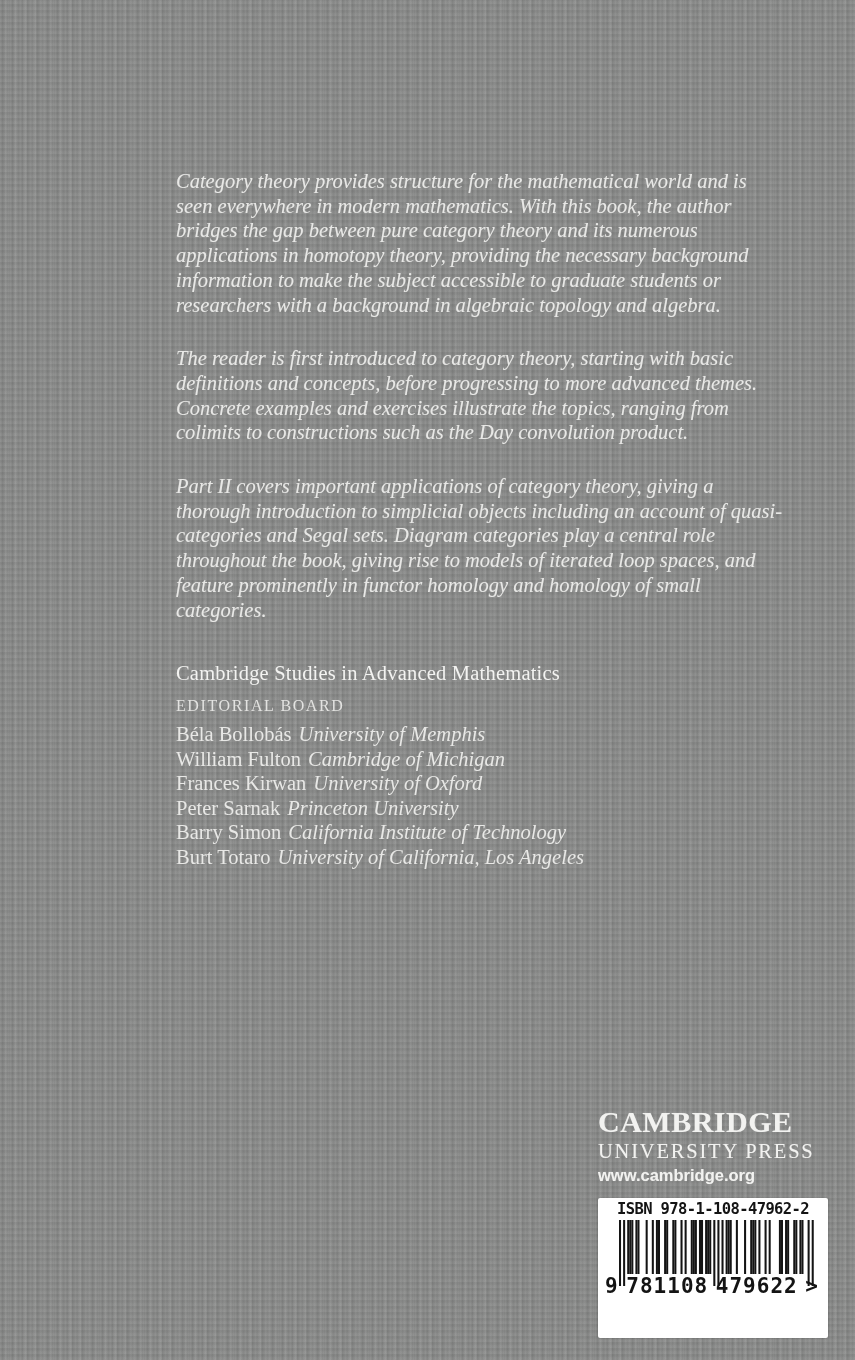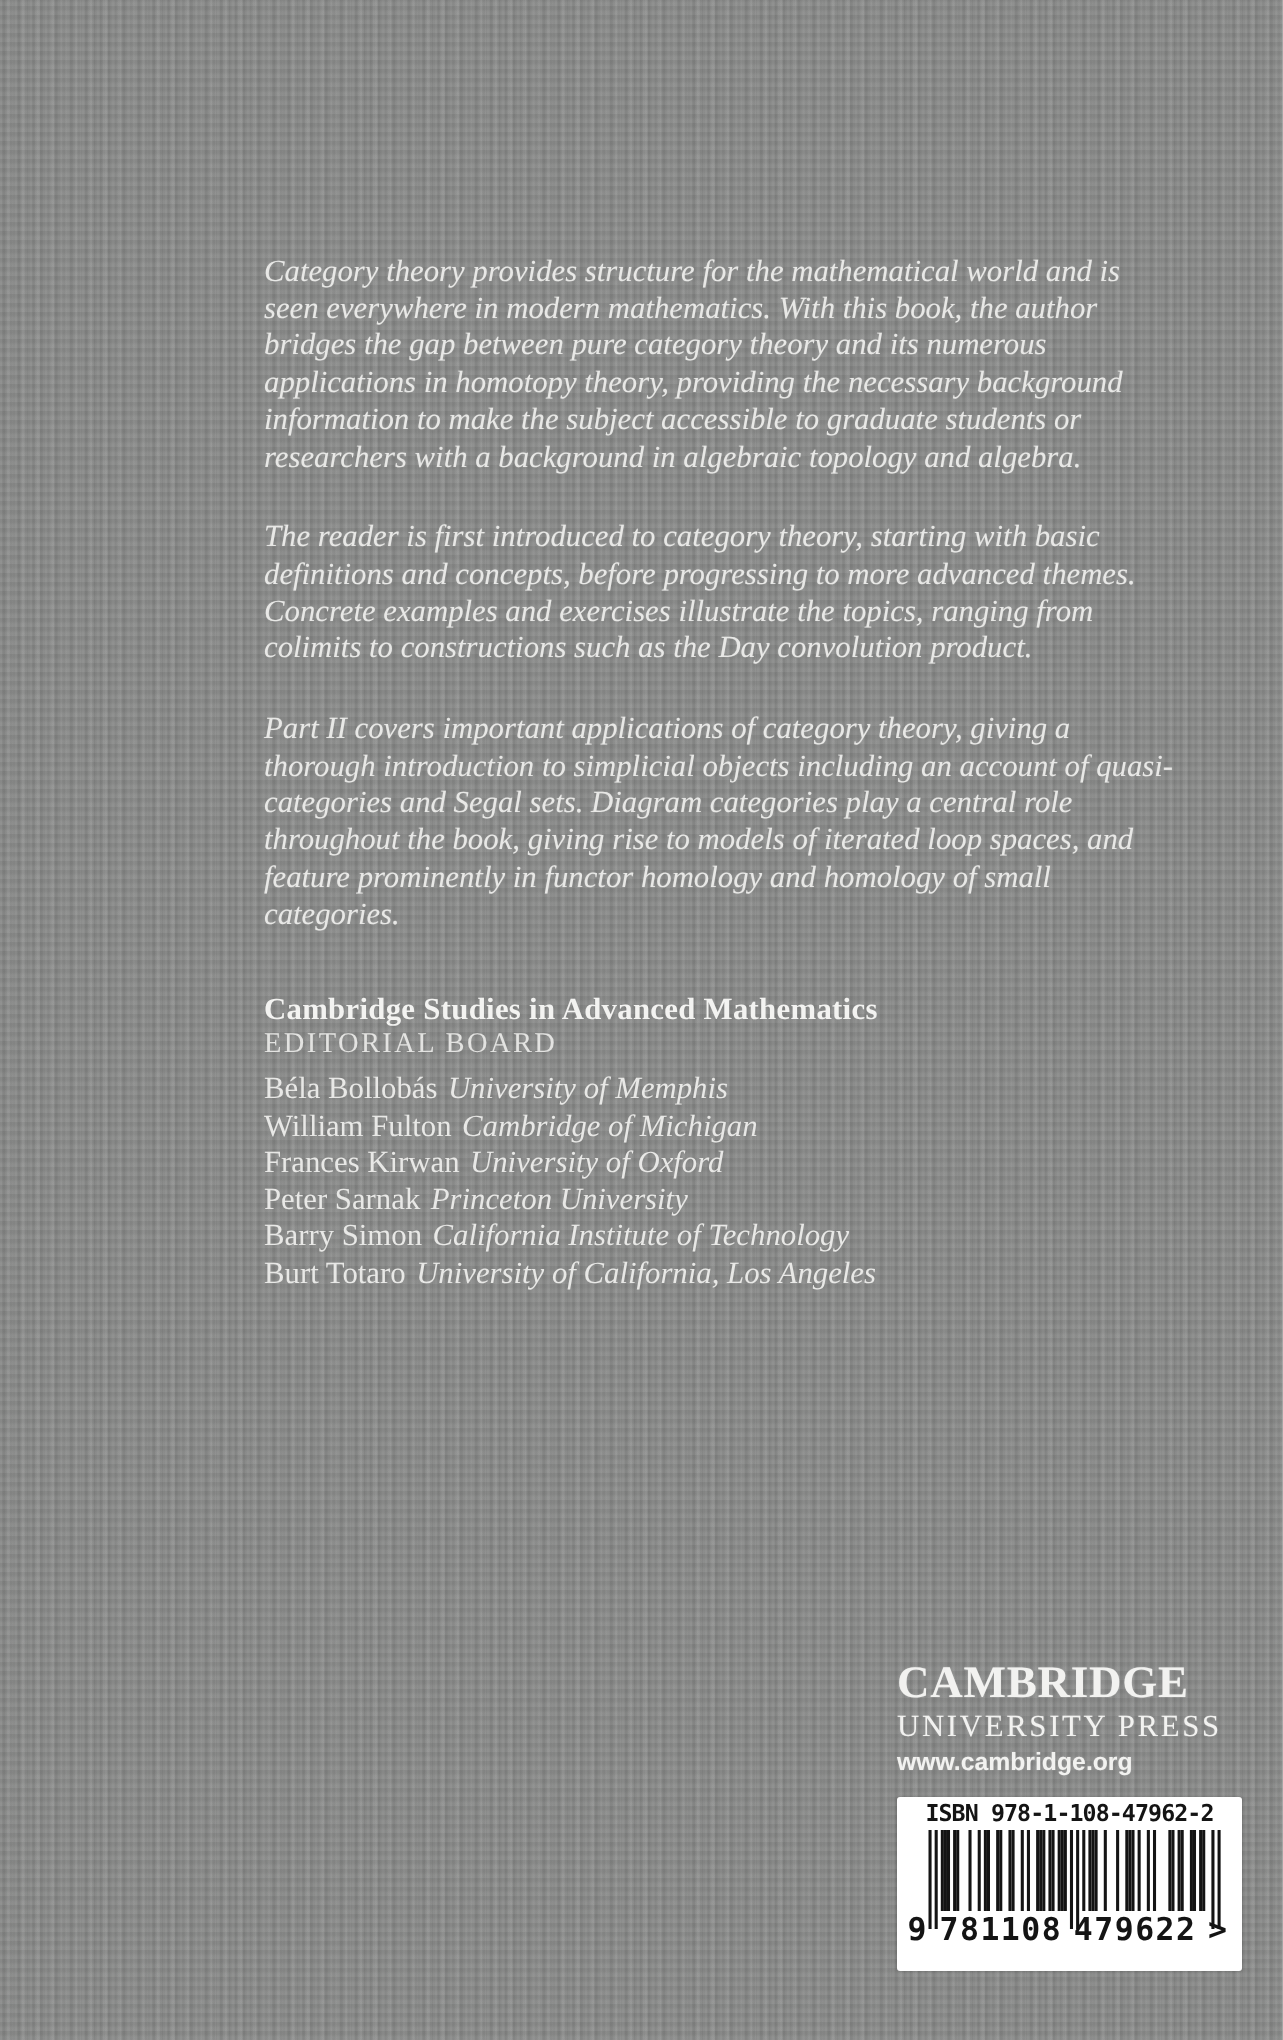--- a/index.html
+++ b/index.html
@@ -27,24 +27,24 @@
     position:absolute; left:176px; top:169px; width:612px;
     color:#e8e8e6; font-size:20.5px; line-height:24.7px;
     text-shadow:0 0 1px rgba(255,255,255,0.25);
     font-style:italic;
   }
   .blurb p { margin:0 0 29px 0; }
   .blurb p:last-child { margin-bottom:0; }
 
   .series-block { position:absolute; left:176px; top:662px; width:620px; color:#e8e8e6; }
   .series-title {
-    font-weight:bold; font-size:20.5px; color:#f3f3f1; letter-spacing:0.2px;
+    font-weight:normal; font-size:20.5px; color:#f3f3f1; letter-spacing:0.2px;
   }
   .editorial-heading {
-    font-size:19px; letter-spacing:1.6px; color:#e3e3e1;
+    margin-top:12px; font-size:16px; letter-spacing:1.6px; color:#e3e3e1;
   }
   .editors { margin-top:7px; font-size:20.5px; line-height:24.6px; }
   .editor-row { white-space:nowrap; }
   .editor-name { margin-right:7px; }
   .editor-affiliation { font-style:italic; }
 
   
   .publisher {
     position:absolute; left:598px; top:1104px; width:230px; color:#f2f2f0;
     text-shadow:0 0 1px rgba(255,255,255,0.3);
@@ -57,21 +57,21 @@
     font-weight:normal; font-size:20.5px; line-height:23px; letter-spacing:1.8px;
     white-space:nowrap;
   }
   .publisher-site {
     font-family:"Liberation Sans", sans-serif; font-weight:bold;
     font-size:16.5px; line-height:20px; margin-top:2px;
   }
 
   
   .barcode-box {
-    position:absolute; left:598px; top:1198px; width:230px; height:116px;
+    position:absolute; left:598px; top:1198px; width:230px; height:140px;
     background:#ffffff; border-radius:2px; padding:2px 7px 0 7px;
     box-shadow:0 0 2px rgba(0,0,0,0.25);
   }
   .isbn-label {
     font-family:"DejaVu Sans Mono", monospace; font-weight:bold;
     font-size:15.5px; letter-spacing:-0.6px; color:#141414;
     text-align:center; white-space:nowrap;
   }
   .bars-wrap { position:relative; height:92px; margin-top:2px; }
   .bars-wrap svg { position:absolute; left:0; top:0; fill:#141414; }

